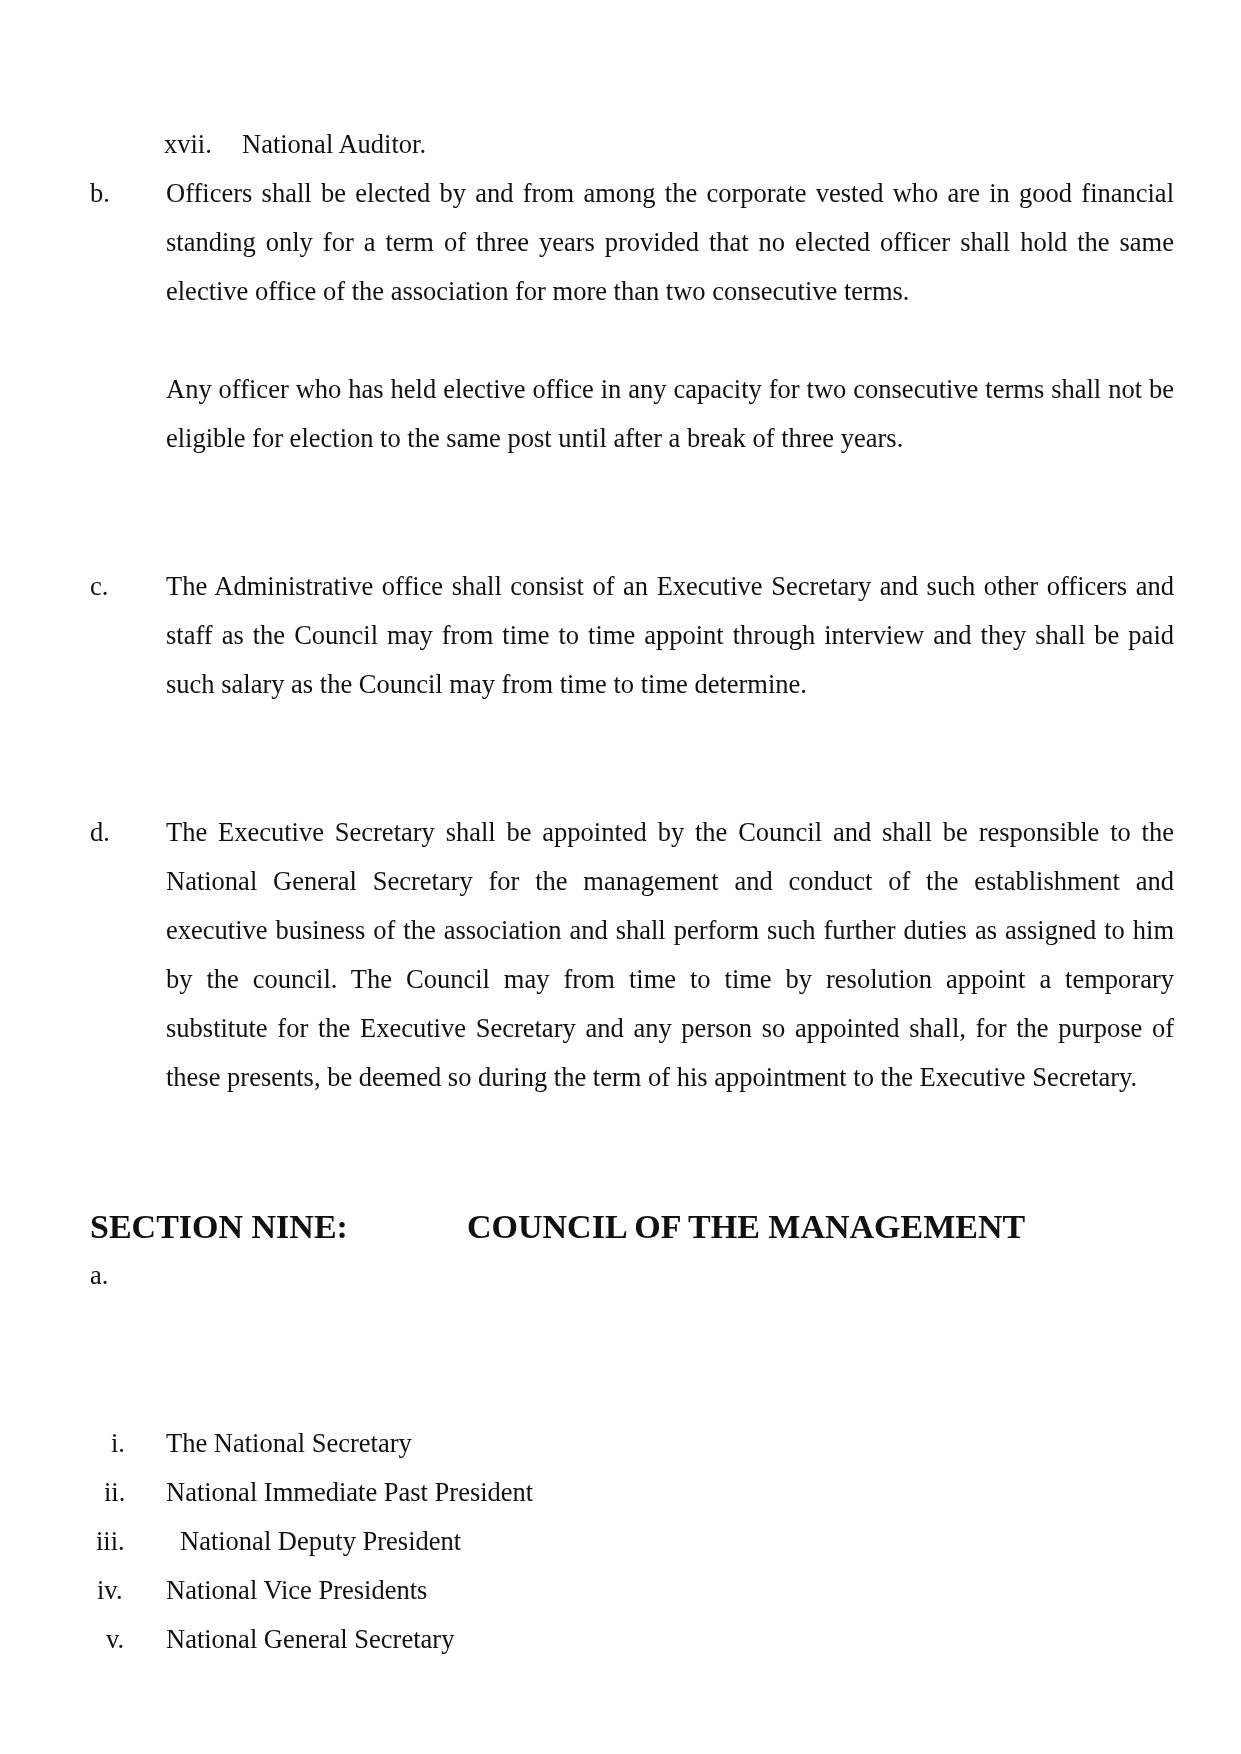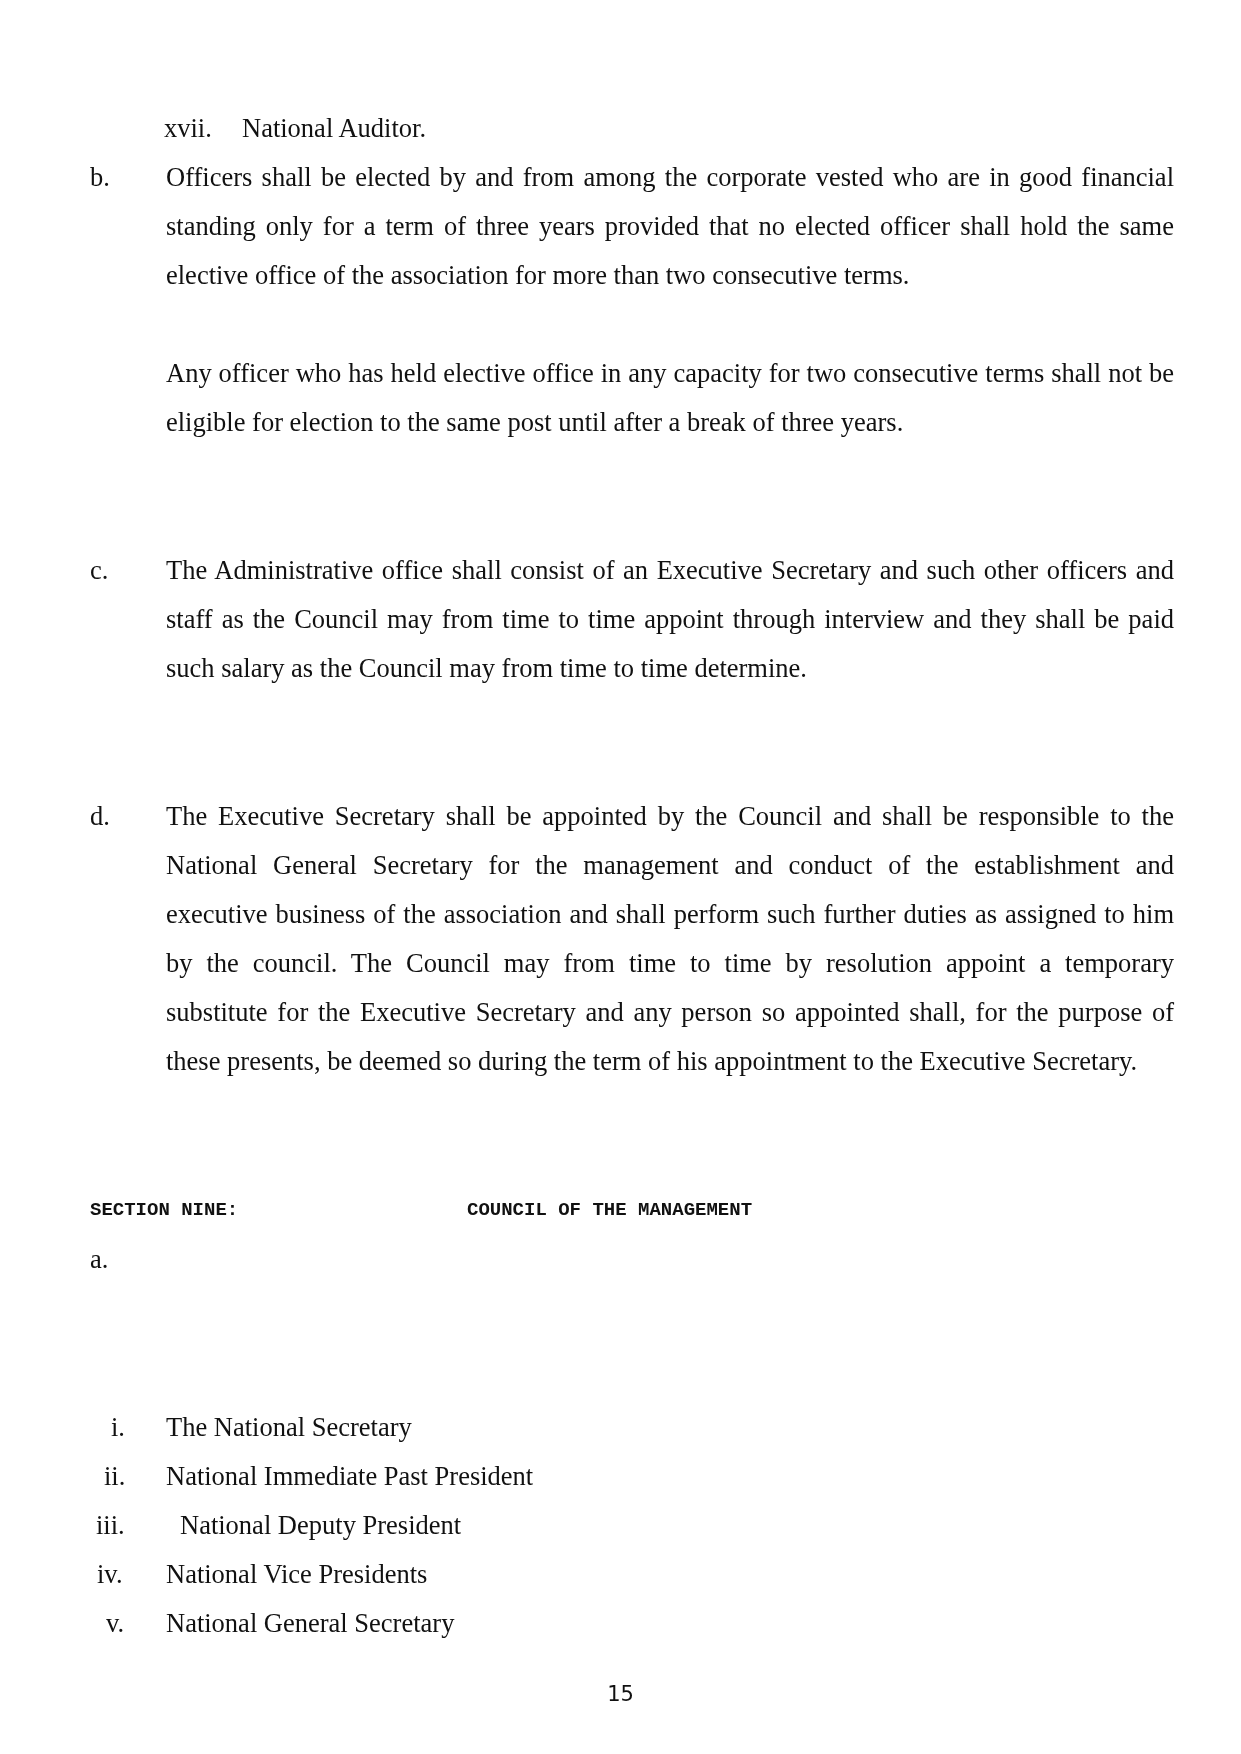--- a/index.html
+++ b/index.html
@@ -1,23 +1,23 @@
 <!DOCTYPE html>
 <html><head>
 <meta charset="utf-8">
 <style>
   html, body { margin:0; padding:0; background:#ffffff; }
   body { width:1241px; height:1754px; position:relative; overflow:hidden;
          font-family:"Liberation Serif", "DejaVu Serif", serif; color:#111111; }
-  .page { position:absolute; left:0; top:0; width:1241px; height:1406px; }
+  .page { position:absolute; left:0; top:16px; width:1241px; height:1406px; }
   .line { position:absolute; font-size:26.5px; line-height:49px; white-space:nowrap; }
   .label { position:absolute; font-size:26.5px; line-height:49px; }
   .para { position:absolute; left:166px; width:1008px; font-size:26.5px; line-height:49px;
           text-align:justify; text-align-last:left; }
-  .heading { position:absolute; font-size:19px; line-height:49px; font-weight:bold; white-space:nowrap;font-family:Liberation Mono, monospace; }
+  .heading { position:absolute; font-size:34px; line-height:49px; font-weight:bold; white-space:nowrap; }
   .page-number { position:absolute; left:0; width:1241px; text-align:center;
                  font-family:"DejaVu Sans", sans-serif; font-size:21px; }
 </style>
 </head>
 <body>
 
 <div class="page">
 
   <span class="label" style="left:164px; top:104px;">xvii.</span>
   <span class="line" style="left:242px; top:104px;">National Auditor.</span>
@@ -47,14 +47,13 @@
     <span class="label" style="left:96px; top:1501px;">iii.</span>
     <span class="line" style="left:166px; top:1501px;margin-left:14px;">National Deputy President</span>
 
     <span class="label" style="left:97px; top:1550px;">iv.</span>
     <span class="line" style="left:166px; top:1550px;">National Vice Presidents</span>
 
     <span class="label" style="left:106px; top:1599px;">v.</span>
     <span class="line" style="left:166px; top:1599px;">National General Secretary</span>
   </div>
 
-  <div class="page-number" style="top:1682px;">15</div>
 </div>
 
 </body></html>

